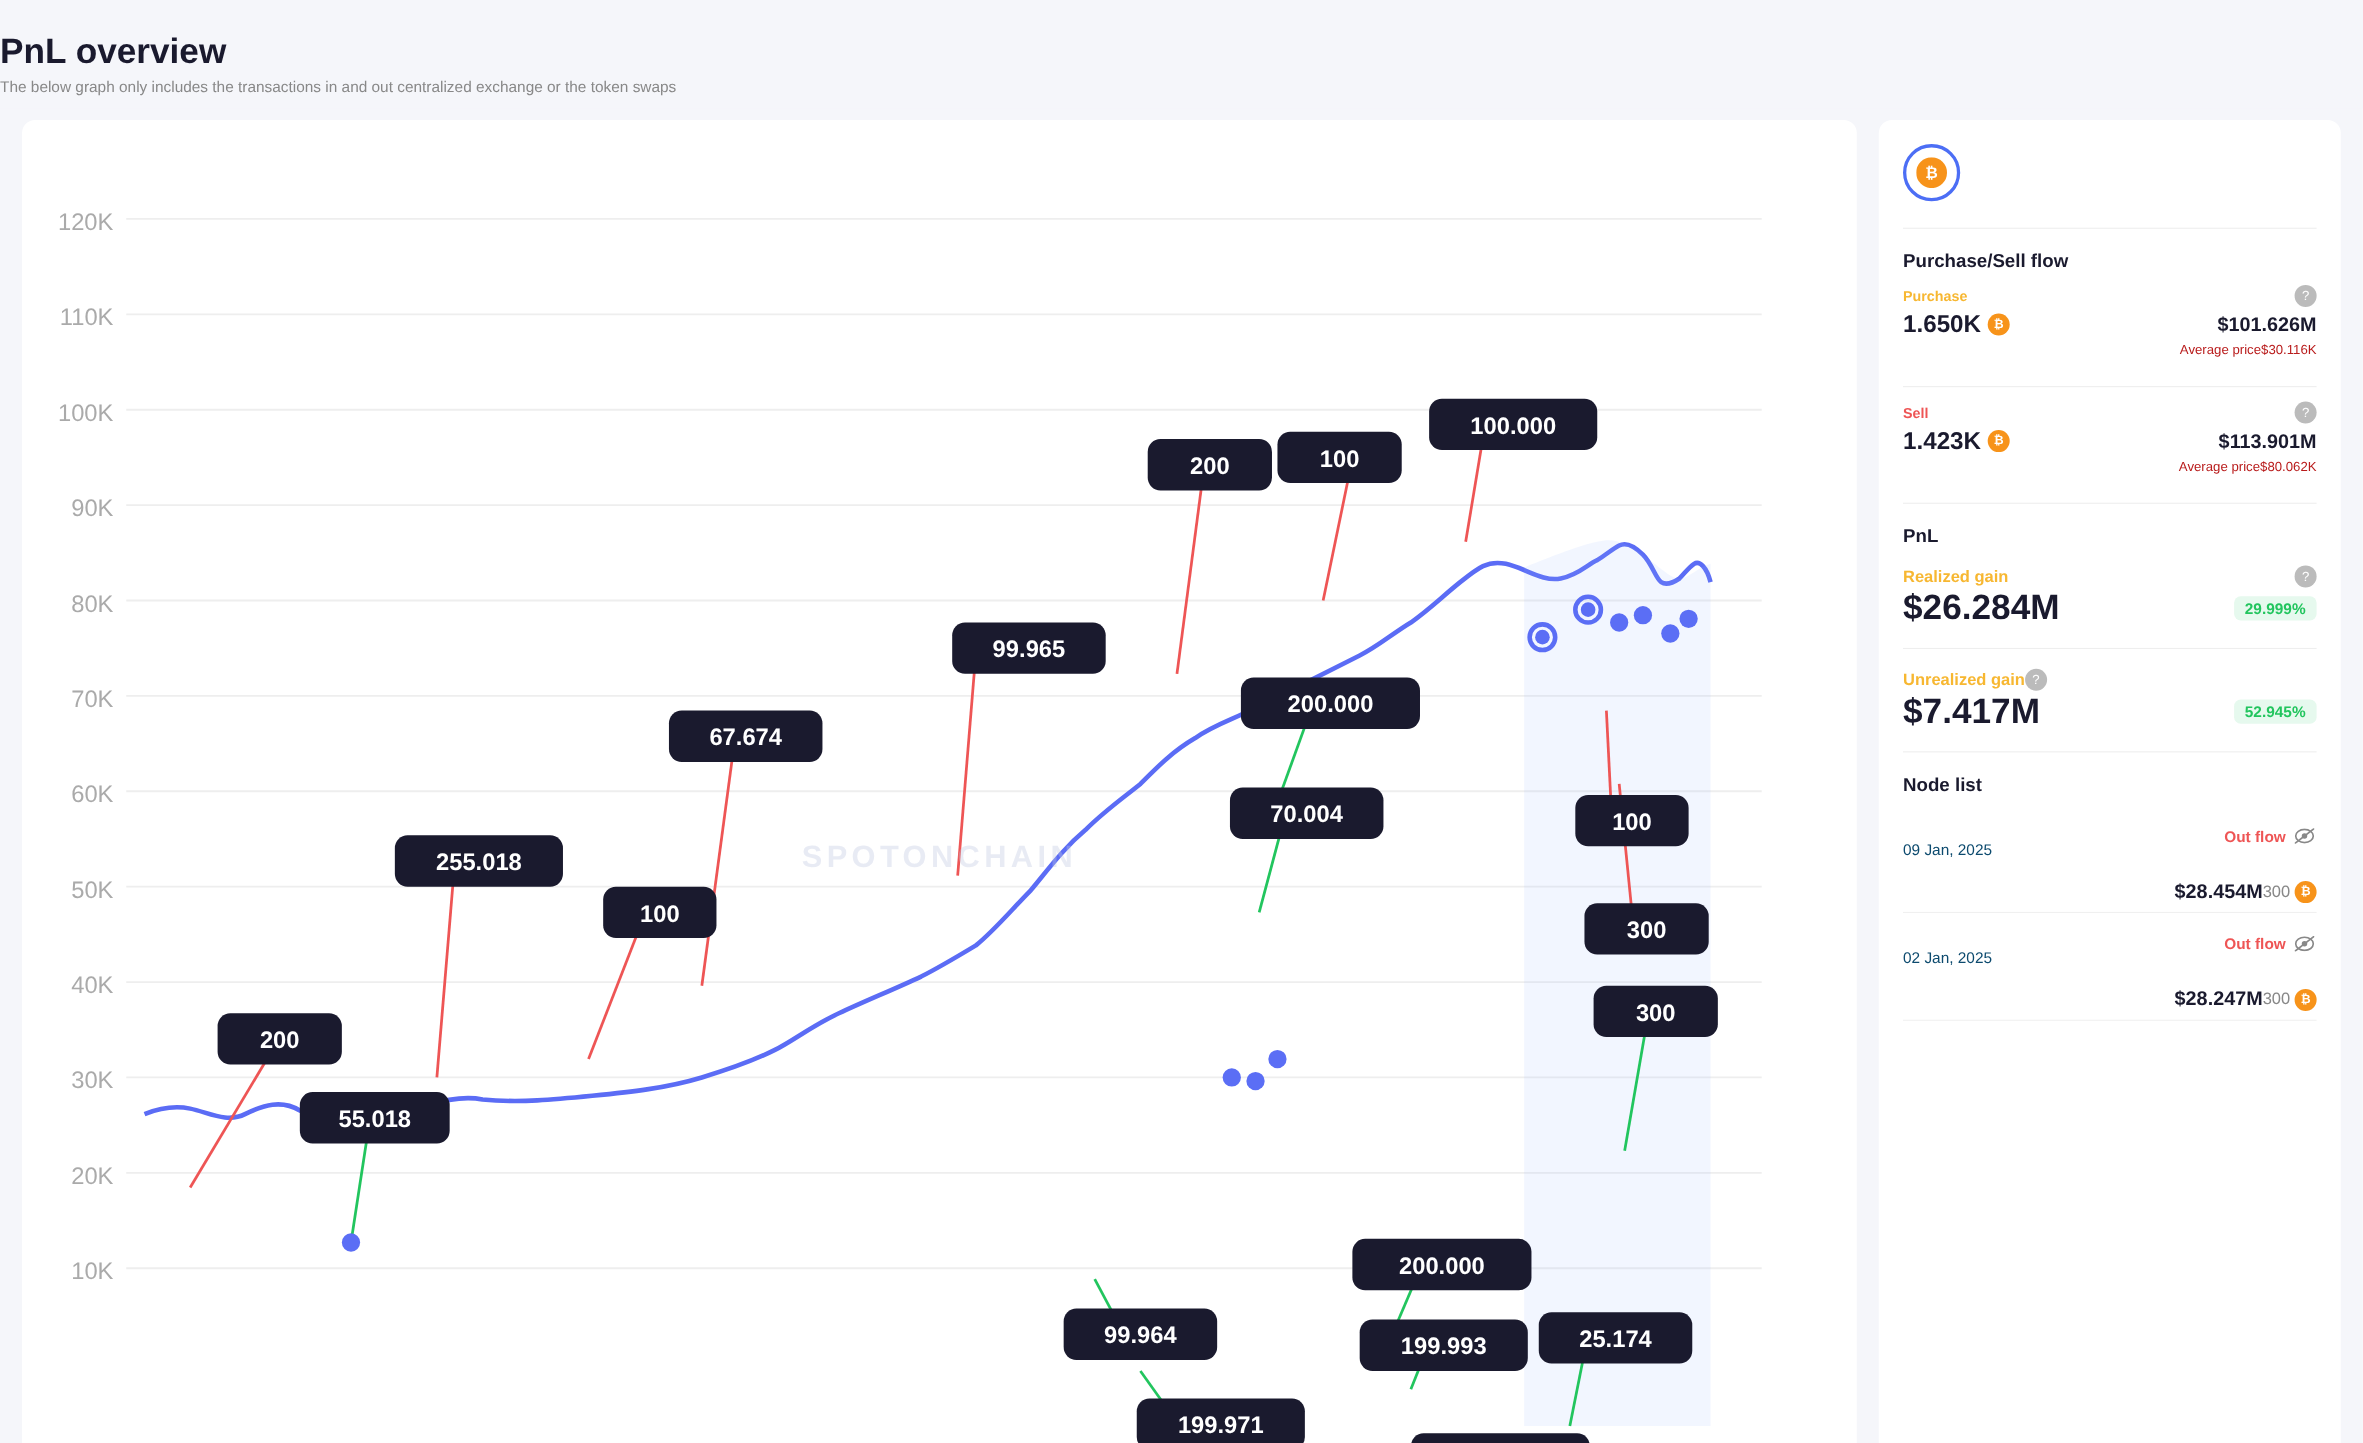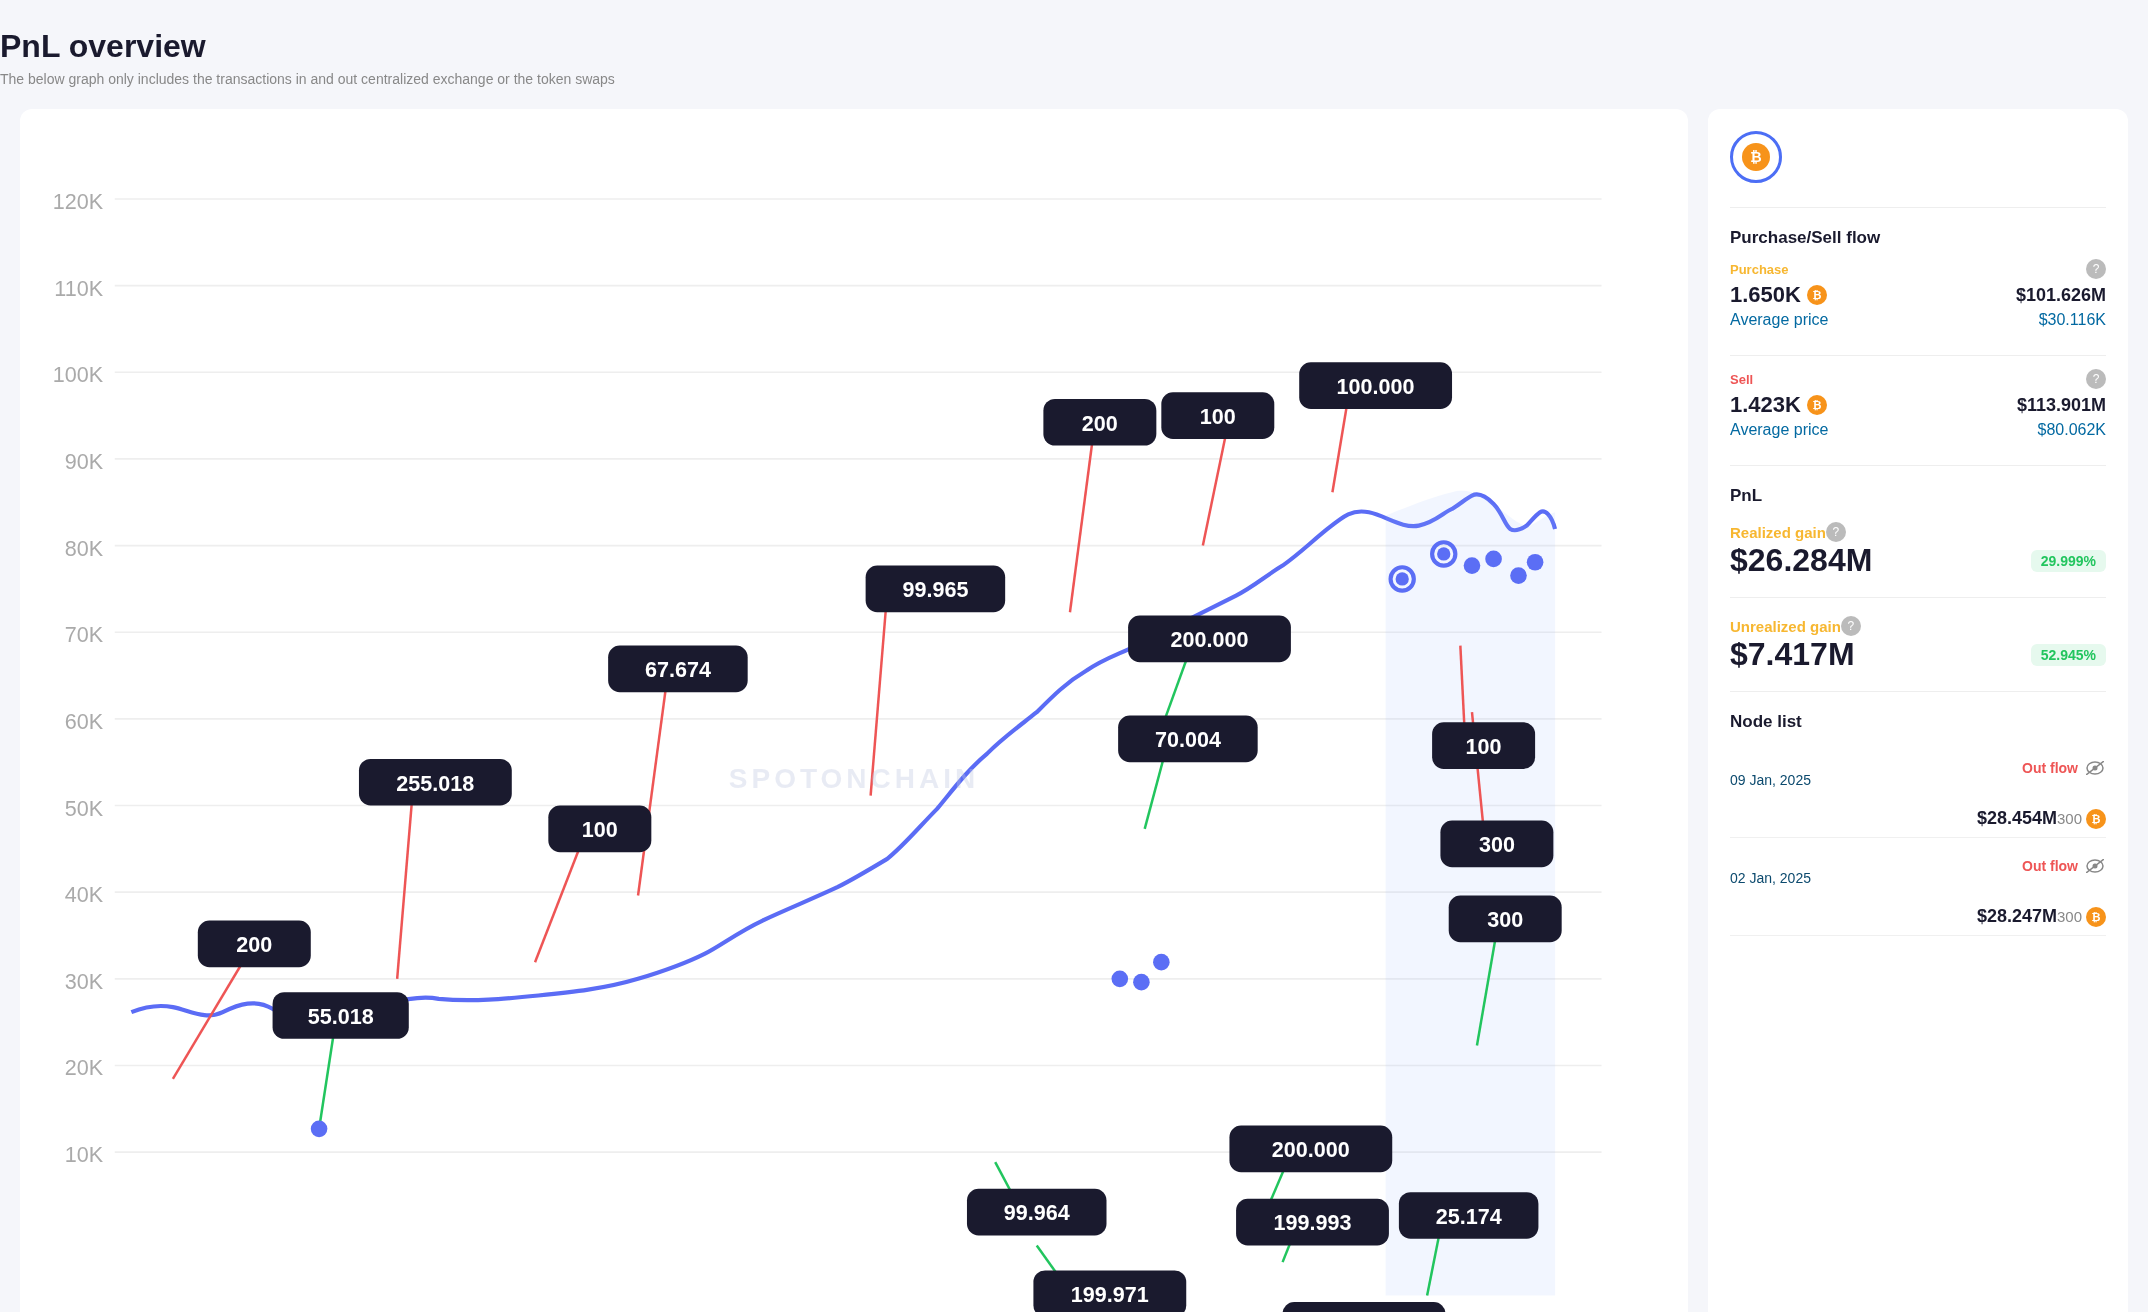--- a/index.html
+++ b/index.html
@@ -115,23 +115,23 @@
       align-items: center;
       gap: 6px;
     }
     .pnl-usd {
       font-size: 18px;
       font-weight: 600;
       color: #1a1a2e;
     }
     .avg-row {
       display: flex;
-      justify-content: space-between;
-      font-size: 16px;
-      color: #0369a1;
+      justify-content: flex-end;
+      font-size: 12px;
+      color: #b91c1c;
       margin-bottom: 6px;
     }
     .realized-block, .unrealized-block {
       margin: 8px 0;
     }
     .realized-label {
       font-size: 15px;
       color: #f7b731;
       font-weight: 600;
     }
@@ -536,21 +536,21 @@
         <span>Average price</span>
         <span>$80.062K</span>
       </div>
     </div>
 
     <hr class="sidebar-divider">
 
     <div class="sidebar-section-title">PnL</div>
 
     <div class="realized-block">
-      <div style="display:flex;justify-content:flex-start;align-items:center;">
+      <div style="display:flex;justify-content:space-between;align-items:center;">
         <span class="realized-label">Realized gain</span>
         <span class="q-icon">?</span>
       </div>
       <div class="realized-row">
         <span class="realized-amount">$26.284M</span>
         <span class="green-badge">29.999%</span>
       </div>
     </div>
 
     <hr class="sidebar-divider">

